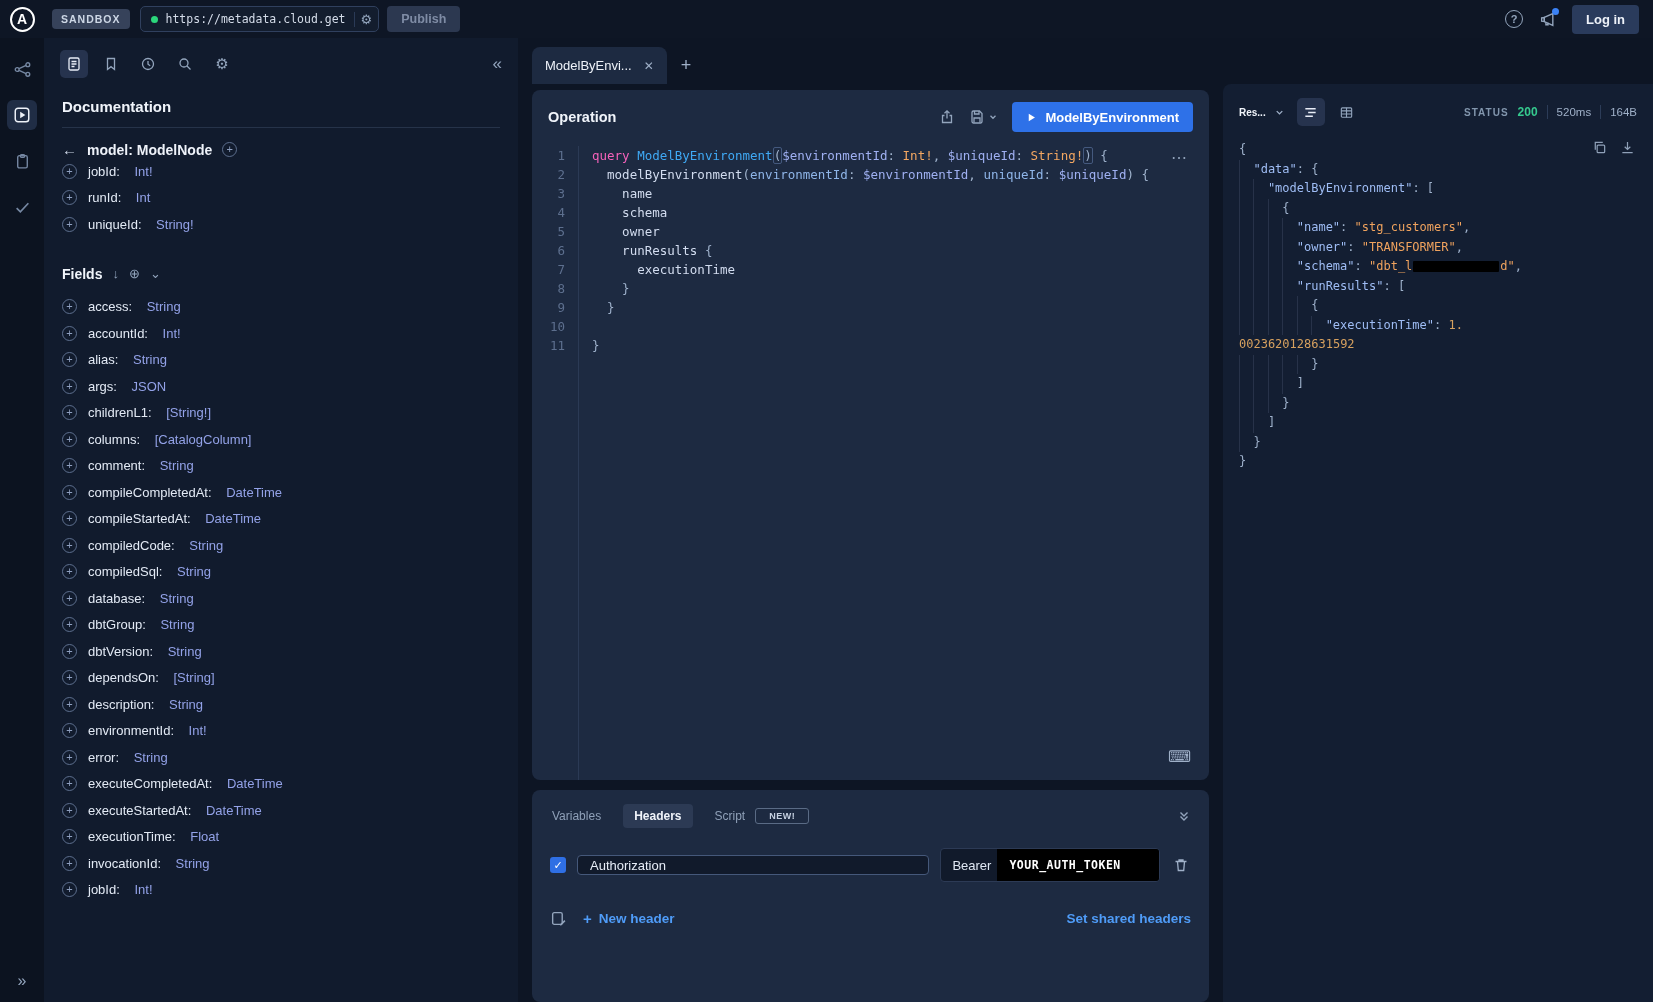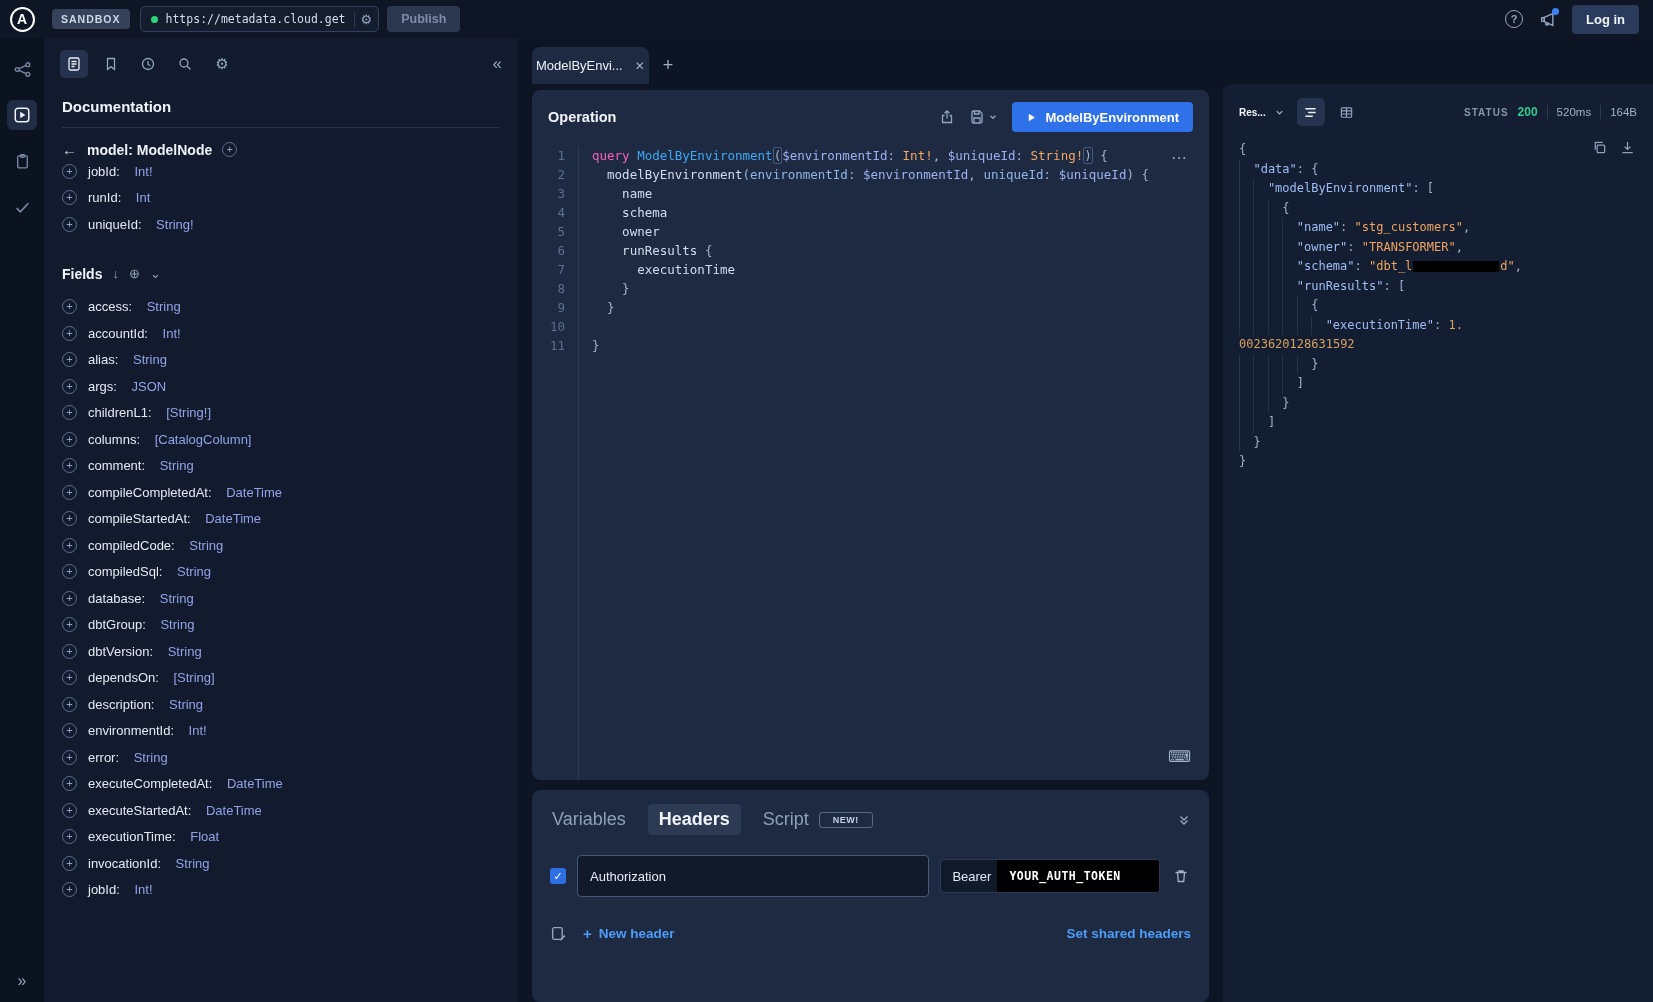--- a/index.html
+++ b/index.html
@@ -65,21 +65,21 @@
   .section-title { font-size: 14px; font-weight: bold; color: #f0f4fa; }
   .mini-icon { color: #93a5bd; font-size: 13px; cursor: pointer; }
   .doc-row { display: flex; align-items: center; gap: 11px; height: 26.5px; cursor: pointer; }
   .f-name { font-size: 13px; color: #e3eaf5; white-space: pre; }
   .f-type { font-size: 13px; color: #93a2e8; white-space: pre; }
 
   
   .center { flex: 1; min-width: 0; display: flex; flex-direction: column; padding: 0 14px; }
   .tabbar { height: 46px; flex: none; display: flex; align-items: flex-end; gap: 14px; }
   .tab { height: 37px; background: #1d2a41; border-radius: 8px 8px 0 0; display: flex;
-    align-items: center; gap: 12px; padding: 0 4px; cursor: pointer; }
+    align-items: center; gap: 12px; padding: 0 13px; cursor: pointer; }
   .tab-label { font-size: 13px; color: #eef2f9; }
   .tab-close { color: #9fb0c8; font-size: 12px; cursor: pointer; }
   .newtab { color: #9fb0c8; font-size: 18px; margin-bottom: 8px; cursor: pointer; }
 
   .op-card { flex: 1; min-height: 0; background: #1d2a41; border-radius: 8px; display: flex;
     flex-direction: column; position: relative; margin-top: 6px; }
   .op-header { display: flex; align-items: center; padding: 12px 16px 8px; gap: 16px; }
   .op-title { font-size: 14.5px; font-weight: bold; color: #f0f4fa; }
   .op-actions { margin-left: auto; display: flex; align-items: center; gap: 14px; }
   .save-group { display: flex; align-items: center; gap: 3px; color: #93a5bd; cursor: pointer; }
@@ -101,30 +101,30 @@
   .tok-brk { color: #9fb2cc; border: 1px solid #44597e; border-radius: 2px; }
   .dots-menu { position: absolute; top: 58px; right: 20px; color: #8fa0b8; font-size: 16px;
     letter-spacing: 2px; cursor: pointer; }
   .kbd-icon { position: absolute; right: 18px; bottom: 14px; color: #9fb0c8; font-size: 16px;
     cursor: pointer; }
 
   
   .bottom-card { flex: none; height: 212px; background: #1d2a41; border-radius: 8px;
     margin-top: 10px; padding: 14px 18px; display: flex; flex-direction: column; }
   .bc-tabs { display: flex; align-items: center; gap: 20px; }
-  .bc-tab { font-size: 18px; color: #8fa0b8; cursor: pointer; padding: 5px 2px; text-align: right; }
+  .bc-tab { font-size: 12px; color: #8fa0b8; cursor: pointer; padding: 5px 2px; text-align: right; }
   .bc-tab.active { background: #2c3a54; color: #f0f4fa; font-weight: bold; border-radius: 4px;
     padding: 5px 11px; }
   .new-badge { border: 1px solid #5a6b85; border-radius: 3px; color: #c5d0e0; font-size: 9px;
     font-weight: bold; letter-spacing: .5px; padding: 2px 13px; margin-left: -12px; }
   .bc-collapse { margin-left: auto; color: #93a5bd; cursor: pointer; }
   .hdr-row { display: flex; align-items: center; gap: 11px; margin-top: 20px; }
   .chk { width: 16px; height: 16px; flex: none; background: #2f6fe4; border-radius: 3px;
     color: #fff; font-size: 11px; line-height: 16px; text-align: center; cursor: pointer; }
-  .key-input { flex: 1.5; height: 42px; background: #111a2b; border: 1px solid #45587a;
+  .key-input { flex: 1.5; height: 20px; background: #111a2b; border: 1px solid #45587a;
     border-radius: 4px; display: flex; align-items: center; padding: 0 12px; font-size: 13px;
     color: #e7edf7; }
   .value-box { flex: 1; height: 34px; background: #111a2b; border: 1px solid #2c3a55;
     border-radius: 4px; display: flex; align-items: center; overflow: hidden; }
   .bearer { padding: 0 6px 0 11px; font-size: 13px; color: #dfe7f3; flex: none; }
   .token-pill { flex: 1; align-self: stretch; background: #000; color: #fff;
     font-family: "DejaVu Sans Mono", monospace; font-size: 11.5px; font-weight: bold;
     letter-spacing: .5px; display: flex; align-items: center; padding: 0 12px; }
   .trash-btn { color: #9fb0c8; cursor: pointer; flex: none; padding: 0 2px; }
   .bc-footer { display: flex; align-items: center; gap: 16px; margin-top: 28px; }

